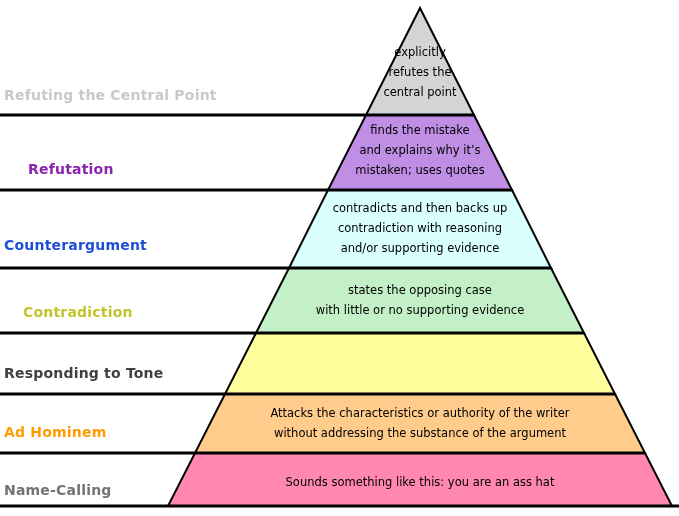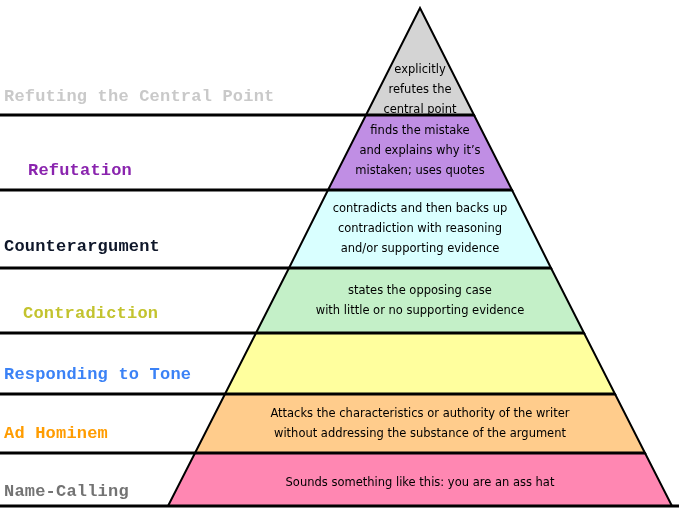--- a/index.html
+++ b/index.html
@@ -16,25 +16,24 @@
     overflow: hidden;
   }
   .pyramid-svg {
     position: absolute;
     top: 0;
     left: 0;
   }
   .side-label {
     position: absolute;
     left: 4px;
-    font-size: 17px;
+    font-size: 14px;
     font-weight: 600;
     letter-spacing: 0.2px;
     white-space: nowrap;
-    font-family: Liberation Mono, monospace;
   }
   .band-text {
     position: absolute;
     left: 420px;
     transform: translateX(-50%);
     width: 440px;
     text-align: center;
     color: #000000;
     font-size: 11.5px;
     line-height: 20px;
@@ -42,21 +41,21 @@
   }
   
   .lbl-0 { top: 87px; }
   .lbl-1 { top: 161px; margin-left: 24px; }
   .lbl-2 { top: 237px; }
   .lbl-3 { top: 304px; }
   .lbl-4 { top: 365px; }
   .lbl-5 { top: 424px; text-align: right; }
   .lbl-6 { top: 482px; }
 
-  .txt-0 { top: 59px;  width: 130px; text-align: center; }
+  .txt-0 { top: 42px;  width: 130px; text-align: center; }
   .txt-1 { top: 120px; width: 190px; }
   .txt-2 { top: 198px; width: 240px; text-align: center; }
   .txt-3 { top: 280px; width: 300px; }
   .txt-4 { top: 343px; width: 360px; }
   .txt-5 { top: 403px; width: 400px; }
   .txt-6 { top: 472px; width: 440px; }
 </style>
 </head>
 <body>
 
@@ -76,23 +75,23 @@
     <line x1="0" y1="190" x2="512" y2="190" stroke="#000" stroke-width="3"></line>
     <line x1="0" y1="268" x2="551" y2="268" stroke="#000" stroke-width="3"></line>
     <line x1="0" y1="333" x2="584" y2="333" stroke="#000" stroke-width="3"></line>
     <line x1="0" y1="394" x2="615" y2="394" stroke="#000" stroke-width="3"></line>
     <line x1="0" y1="453" x2="645" y2="453" stroke="#000" stroke-width="3"></line>
     <line x1="0" y1="506" x2="679" y2="506" stroke="#000" stroke-width="3"></line>
   </svg>
 
   <div class="side-label lbl-0" style="color: rgb(201, 201, 201);">Refuting the Central Point</div>
   <div class="side-label lbl-1" style="color: rgb(138, 36, 174);">Refutation</div>
-  <div class="side-label lbl-2" style="color: #0f172a;">Counterargument</div>
+  <div class="side-label lbl-2" style="color: #1d4ed8;">Counterargument</div>
   <div class="side-label lbl-3" style="color: rgb(195, 195, 46); margin-left: 19px;">Contradiction</div>
-  <div class="side-label lbl-4" style="color: #3b82f6;">Responding to Tone</div>
+  <div class="side-label lbl-4" style="color: #404040;">Responding to Tone</div>
   <div class="side-label lbl-5" style="color: rgb(255, 156, 0);">Ad Hominem</div>
   <div class="side-label lbl-6" style="color: #737373;">Name-Calling</div>
 
   <div class="band-text txt-0">explicitly
 refutes the
 central point</div>
   <div class="band-text txt-1">finds the mistake
 and explains why it’s
 mistaken; uses quotes</div>
   <div class="band-text txt-2">contradicts and then backs up

